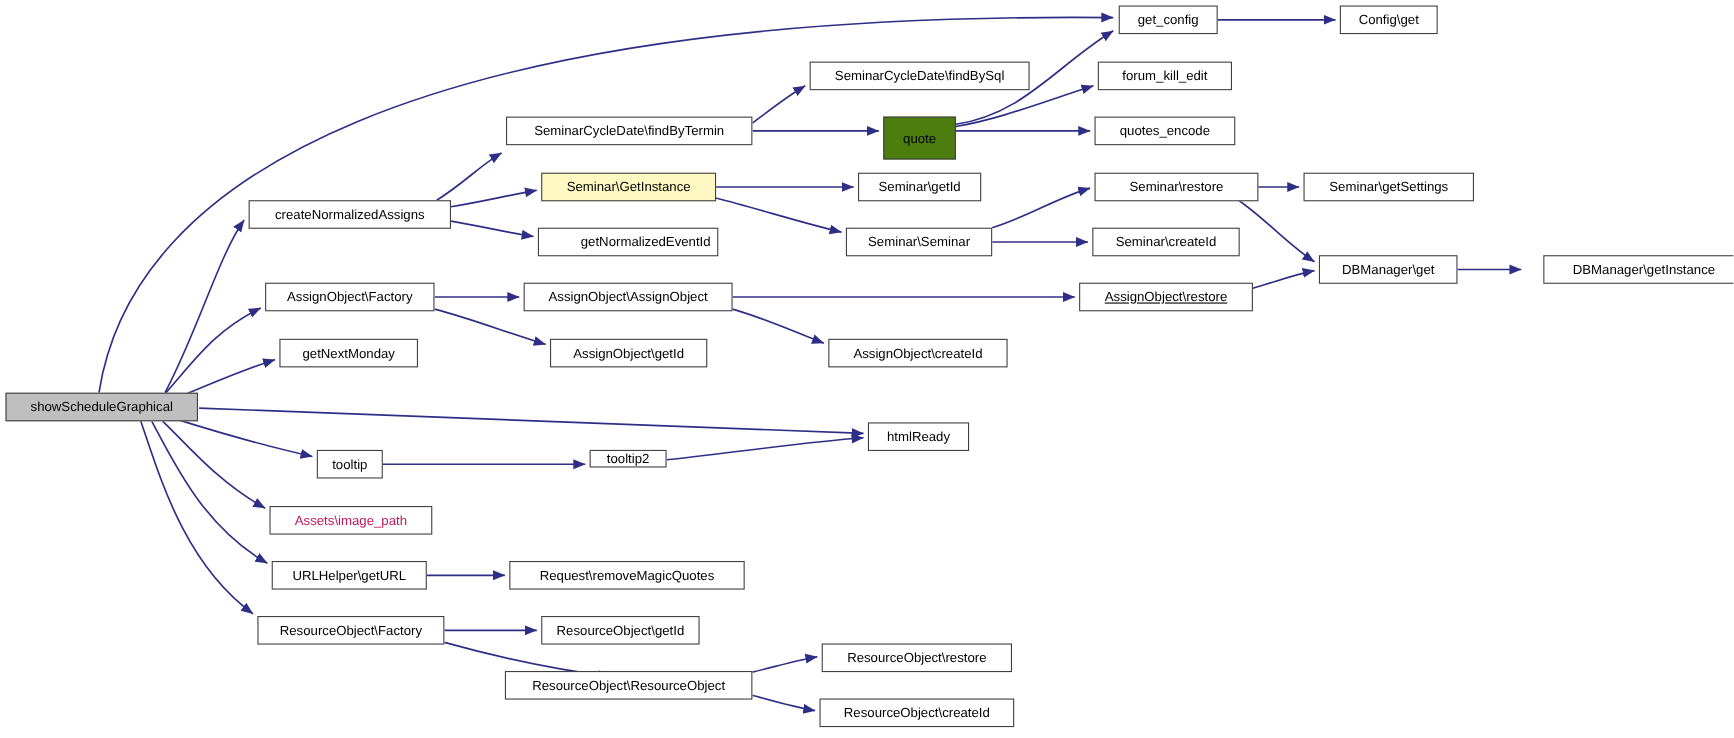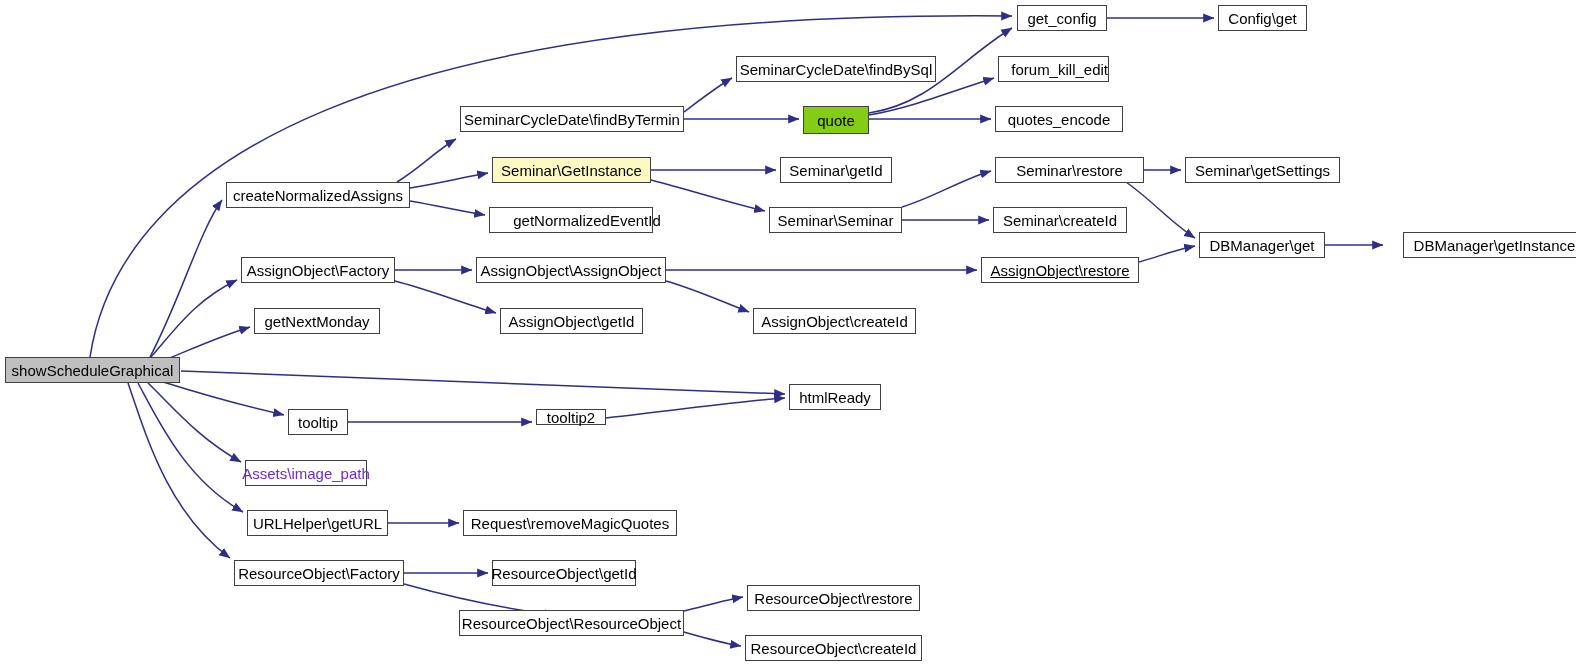--- a/index.html
+++ b/index.html
@@ -11,21 +11,21 @@
     font-family:"Liberation Sans", sans-serif;
     overflow:hidden;
   }
   #edges{position:absolute;left:0;top:0;width:1576px;height:671px;}
   .node{
     position:absolute;
     box-sizing:border-box;
     border:1px solid #404040;
     background:#ffffff;
     color:#000000;
-    font-size:15px;
+    font-size:12px;
     line-height:1;
     display:flex;
     align-items:center;
     justify-content:center;
     white-space:nowrap;
     z-index:5;
   }
   .node.root{background:#bfbfbf;}
   .node .lbl{pointer-events:none;}
 </style>
@@ -88,21 +88,21 @@
       </div>
       <div class="node" style="left: 241px; top: 257px; width: 154px; height: 26px; border-color: rgb(64, 64, 64); background: rgb(255, 255, 255); color: rgb(0, 0, 0);">
         <span class="lbl">AssignObject\Factory</span>
       </div>
       <div class="node" style="left: 254px; top: 308px; width: 126px; height: 26px; border-color: rgb(64, 64, 64); background: rgb(255, 255, 255); color: rgb(0, 0, 0);">
         <span class="lbl">getNextMonday</span>
       </div>
       <div class="node" style="left: 288px; top: 409px; width: 60px; height: 26px; border-color: rgb(64, 64, 64); background: rgb(255, 255, 255); color: rgb(0, 0, 0);">
         <span class="lbl">tooltip</span>
       </div>
-      <div class="node" style="left: 245px; top: 460px; width: 122px; height: 26px; border-color: rgb(64, 64, 64); background: rgb(255, 255, 255); color: #6d28d9;">
+      <div class="node" style="left: 245px; top: 460px; width: 148px; height: 26px; border-color: rgb(64, 64, 64); background: rgb(255, 255, 255); color: #be185d;">
         <span class="lbl">Assets\image_path</span>
       </div>
       <div class="node" style="left: 247px; top: 510px; width: 141px; height: 26px; border-color: rgb(64, 64, 64); background: rgb(255, 255, 255); color: rgb(0, 0, 0);">
         <span class="lbl">URLHelper\getURL</span>
       </div>
       <div class="node" style="left: 234px; top: 560px; width: 170px; height: 26px; border-color: rgb(64, 64, 64); background: rgb(255, 255, 255); color: rgb(0, 0, 0);">
         <span class="lbl">ResourceObject\Factory</span>
       </div>
       <div class="node" style="left: 460px; top: 106px; width: 224px; height: 26px; border-color: rgb(64, 64, 64); background: rgb(255, 255, 255); color: rgb(0, 0, 0);">
         <span class="lbl">SeminarCycleDate\findByTermin</span>
@@ -127,21 +127,21 @@
       </div>
       <div class="node" style="left: 492px; top: 560px; width: 144px; height: 26px; border-color: rgb(64, 64, 64); background: rgb(255, 255, 255); color: rgb(0, 0, 0);">
         <span class="lbl">ResourceObject\getId</span>
       </div>
       <div class="node" style="left: 459px; top: 610px; width: 225px; height: 26px; border-color: rgb(64, 64, 64); background: rgb(255, 255, 255); color: rgb(0, 0, 0);">
         <span class="lbl">ResourceObject\ResourceObject</span>
       </div>
       <div class="node" style="left: 736px; top: 56px; width: 200px; height: 26px; border-color: rgb(64, 64, 64); background: rgb(255, 255, 255); color: rgb(0, 0, 0);">
         <span class="lbl">SeminarCycleDate\findBySql</span>
       </div>
-      <div class="node" style="left: 803px; top: 106px; width: 66px; height: 28px; border-color: rgb(64, 64, 64); background: #84cc16; color: rgb(0, 0, 0);">
+      <div class="node" style="left: 803px; top: 106px; width: 66px; height: 39px; border-color: rgb(64, 64, 64); background: #4d7c0f; color: rgb(0, 0, 0);">
         <span class="lbl">quote</span>
       </div>
       <div class="node" style="left: 780px; top: 157px; width: 112px; height: 26px; border-color: rgb(64, 64, 64); background: rgb(255, 255, 255); color: rgb(0, 0, 0);">
         <span class="lbl">Seminar\getId</span>
       </div>
       <div class="node" style="left: 769px; top: 207px; width: 133px; height: 26px; border-color: rgb(64, 64, 64); background: rgb(255, 255, 255); color: rgb(0, 0, 0);">
         <span class="lbl">Seminar\Seminar</span>
       </div>
       <div class="node" style="left: 753px; top: 308px; width: 163px; height: 26px; border-color: rgb(64, 64, 64); background: rgb(255, 255, 255); color: rgb(0, 0, 0);">
         <span class="lbl">AssignObject\createId</span>
@@ -151,21 +151,21 @@
       </div>
       <div class="node" style="left: 747px; top: 585px; width: 173px; height: 26px; border-color: rgb(64, 64, 64); background: rgb(255, 255, 255); color: rgb(0, 0, 0);">
         <span class="lbl">ResourceObject\restore</span>
       </div>
       <div class="node" style="left: 745px; top: 635px; width: 177px; height: 26px; border-color: rgb(64, 64, 64); background: rgb(255, 255, 255); color: rgb(0, 0, 0);">
         <span class="lbl">ResourceObject\createId</span>
       </div>
       <div class="node" style="left: 1017px; top: 5px; width: 90px; height: 26px; border-color: rgb(64, 64, 64); background: rgb(255, 255, 255); color: rgb(0, 0, 0);">
         <span class="lbl">get_config</span>
       </div>
-      <div class="node" style="left: 998px; top: 56px; width: 111px; height: 26px; border-color: rgb(64, 64, 64); background: rgb(255, 255, 255); color: rgb(0, 0, 0); justify-content: flex-end;">
+      <div class="node" style="left: 998px; top: 56px; width: 122px; height: 26px; border-color: rgb(64, 64, 64); background: rgb(255, 255, 255); color: rgb(0, 0, 0);">
         <span class="lbl">forum_kill_edit</span>
       </div>
       <div class="node" style="left: 995px; top: 106px; width: 128px; height: 26px; border-color: rgb(64, 64, 64); background: rgb(255, 255, 255); color: rgb(0, 0, 0);">
         <span class="lbl">quotes_encode</span>
       </div>
       <div class="node" style="left: 995px; top: 157px; width: 149px; height: 26px; border-color: rgb(64, 64, 64); background: rgb(255, 255, 255); color: rgb(0, 0, 0);">
         <span class="lbl">Seminar\restore</span>
       </div>
       <div class="node" style="left: 993px; top: 207px; width: 134px; height: 26px; border-color: rgb(64, 64, 64); background: rgb(255, 255, 255); color: rgb(0, 0, 0);">
         <span class="lbl">Seminar\createId</span>

